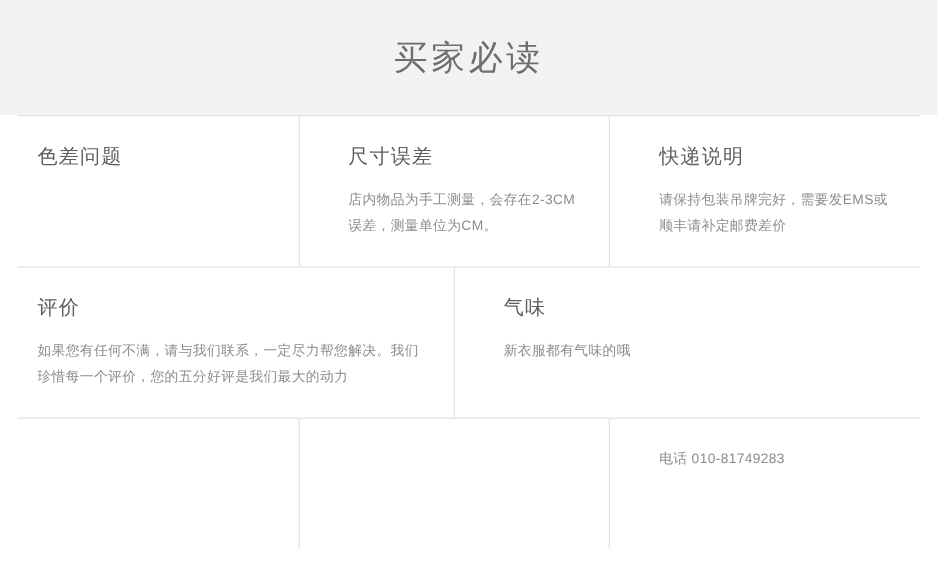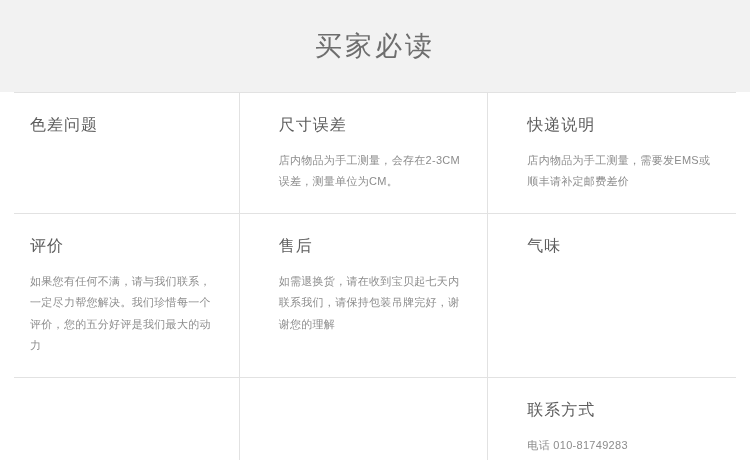--- a/index.html
+++ b/index.html
@@ -93,45 +93,41 @@
     <div class="row row-1 top-rule">
       <div class="cell">
         <h2 class="cell-title">色差问题</h2>
       </div>
       <div class="cell">
         <h2 class="cell-title">尺寸误差</h2>
         <p class="cell-body">店内物品为手工测量，会存在2-3CM误差，测量单位为CM。</p>
       </div>
       <div class="cell">
         <h2 class="cell-title">快递说明</h2>
-        <p class="cell-body">店内物品为手工测量，需要发EMS或顺丰请补定邮费差价</p>
+        <p class="cell-body">请保持包装吊牌完好，需要发EMS或顺丰请补定邮费差价</p>
       </div>
     </div>
 
     <div class="row row-2">
       <div class="cell">
         <h2 class="cell-title">评价</h2>
         <p class="cell-body">如果您有任何不满，请与我们联系，一定尽力帮您解决。我们珍惜每一个评价，您的五分好评是我们最大的动力</p>
       </div>
       <div class="cell">
-        <h2 class="cell-title">售后</h2>
-        <p class="cell-body">如需退换货，请在收到宝贝起七天内联系我们，请保持包装吊牌完好，谢谢您的理解</p>
-      </div>
-      <div class="cell">
         <h2 class="cell-title">气味</h2>
+        <p class="cell-body">新衣服都有气味的哦</p>
       </div>
     </div>
 
     <div class="row row-3">
       <div class="cell">
       </div>
       <div class="cell">
         <h2 class="cell-title"></h2>
         <p class="cell-body"></p>
       </div>
       <div class="cell">
-        <h2 class="cell-title">联系方式</h2>
         <p class="cell-body">电话 010-81749283</p>
       </div>
     </div>
 
   </div>
 </div>
 
 </body></html>

